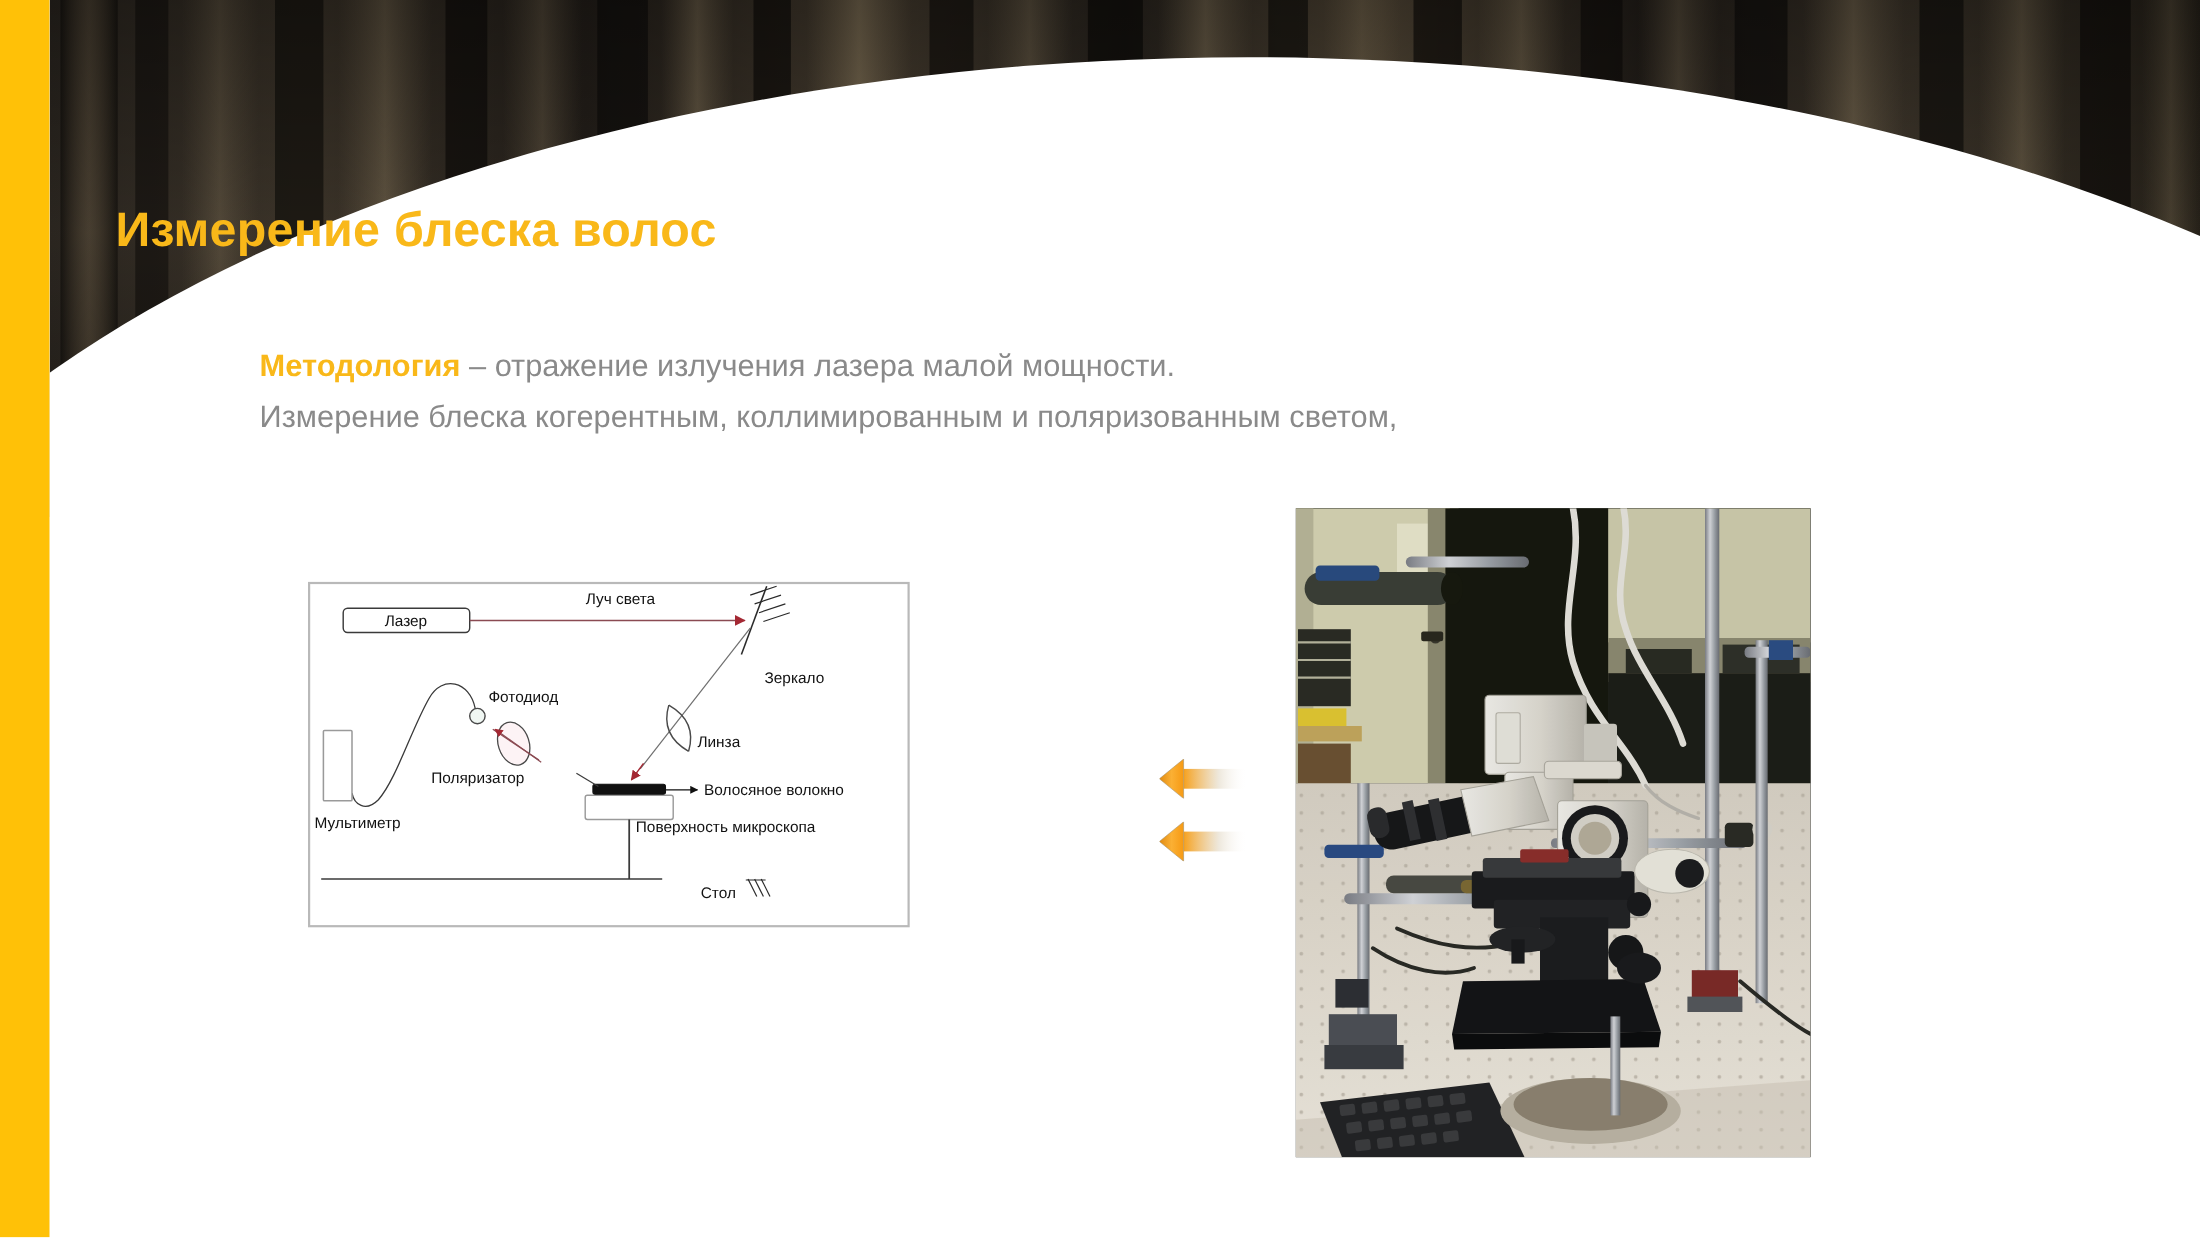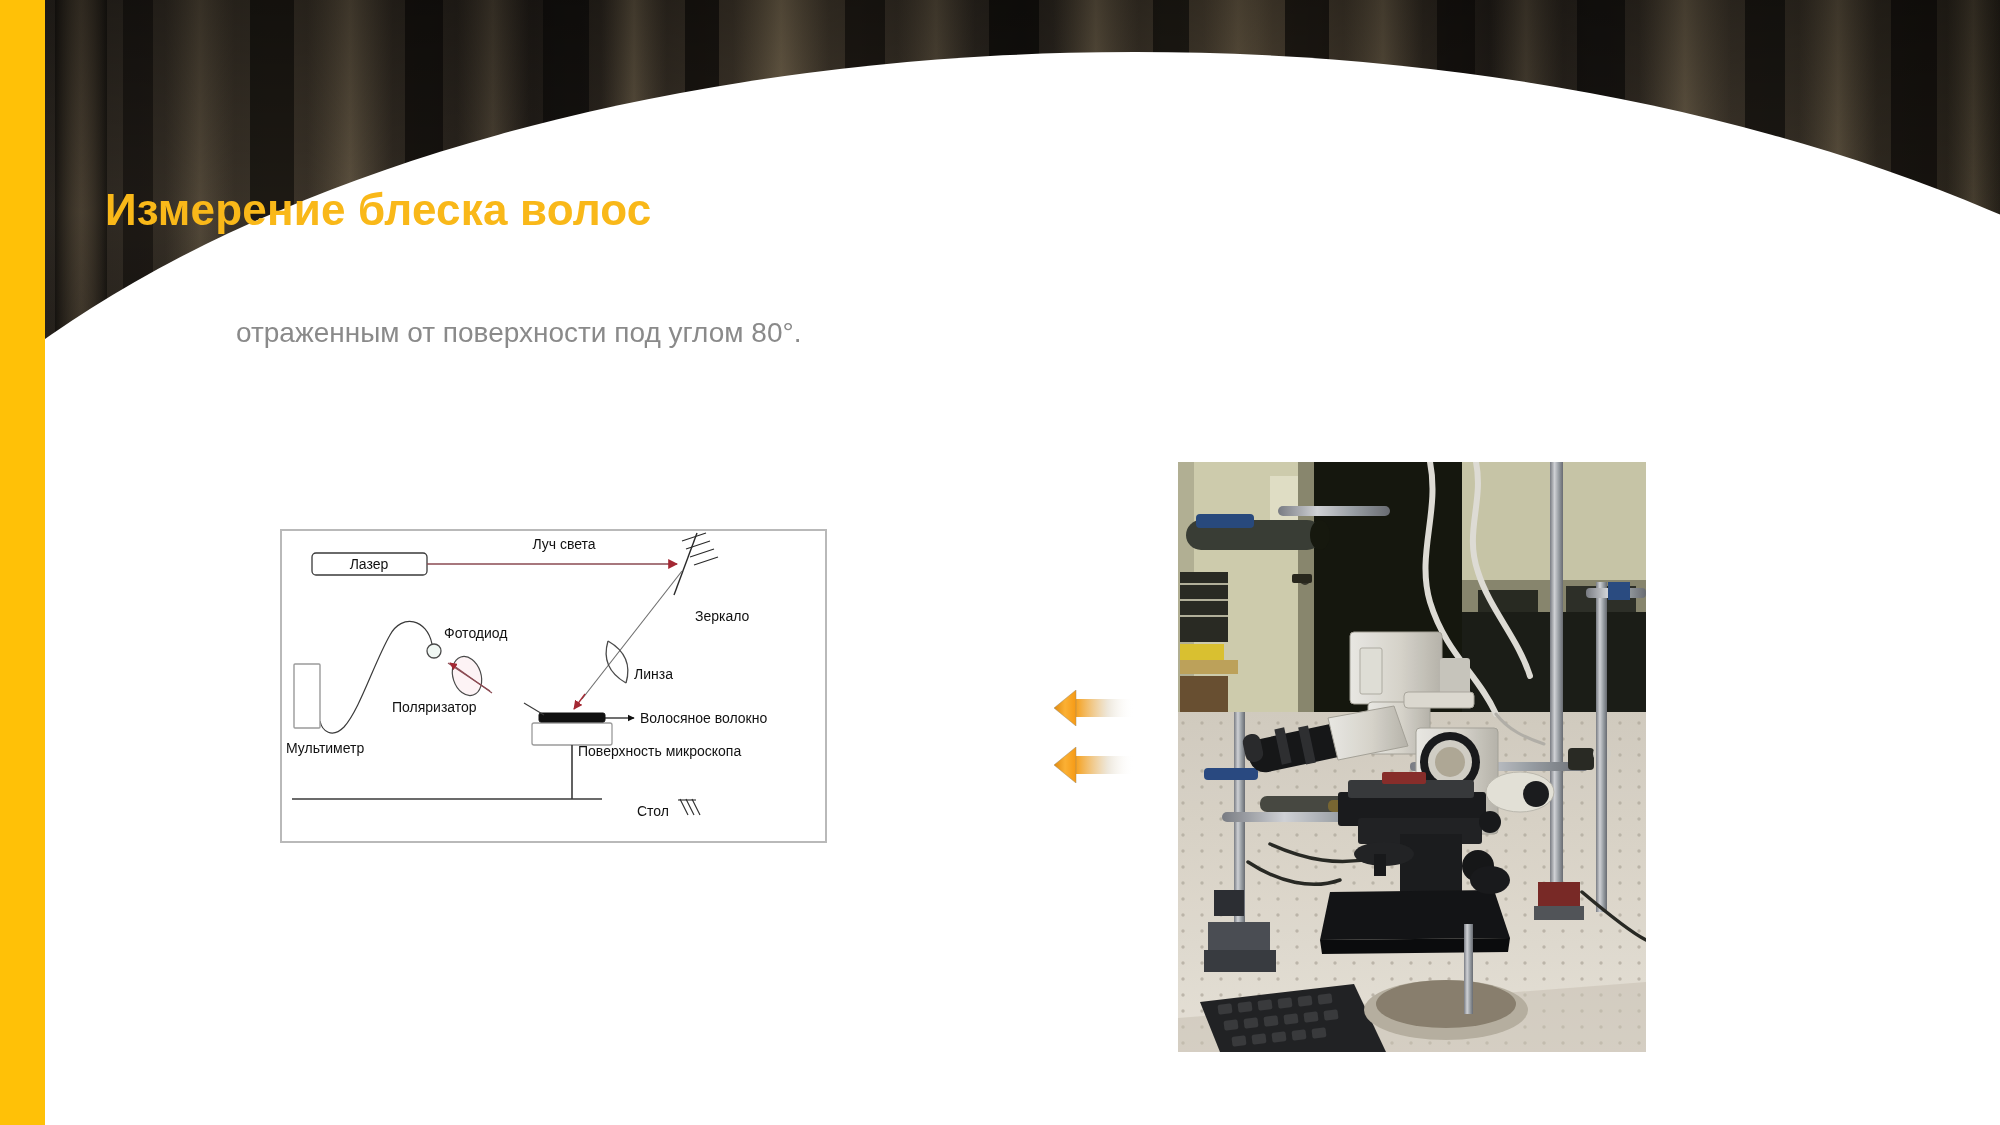--- a/index.html
+++ b/index.html
@@ -206,21 +206,22 @@
       <rect x="0" y="0" width="1955" height="470" fill="url(#vdark)"></rect>
     </svg>
     <div id="banner-mask"></div>
   </div>
 
   <div id="left-bar"></div>
 
   <div id="title">Измерение блеска волос</div>
 
   <div id="body-text">
-    <div>отраженным от поверхности под углом 80°.</div>
+    <div><span class="lead">Методология</span><span> –  отражение излучения лазера малой мощности.</span></div>
+    <div>Измерение блеска когерентным, коллимированным и поляризованным светом,</div>
   </div>
 
   <div id="diagram-card">
     <svg width="543" height="306" viewBox="0 0 543 306" xmlns="http://www.w3.org/2000/svg">
       <defs>
         <marker id="redArrow" viewBox="0 0 10 10" refX="9" refY="5" markerWidth="7" markerHeight="7" orient="auto-start-reverse">
           <path d="M 0 0 L 10 5 L 0 10 z" fill="#A42833"></path>
         </marker>
         <marker id="blackArrow" viewBox="0 0 10 10" refX="9" refY="5" markerWidth="6" markerHeight="6" orient="auto-start-reverse">
           <path d="M 0 0 L 10 5 L 0 10 z" fill="#111111"></path>

